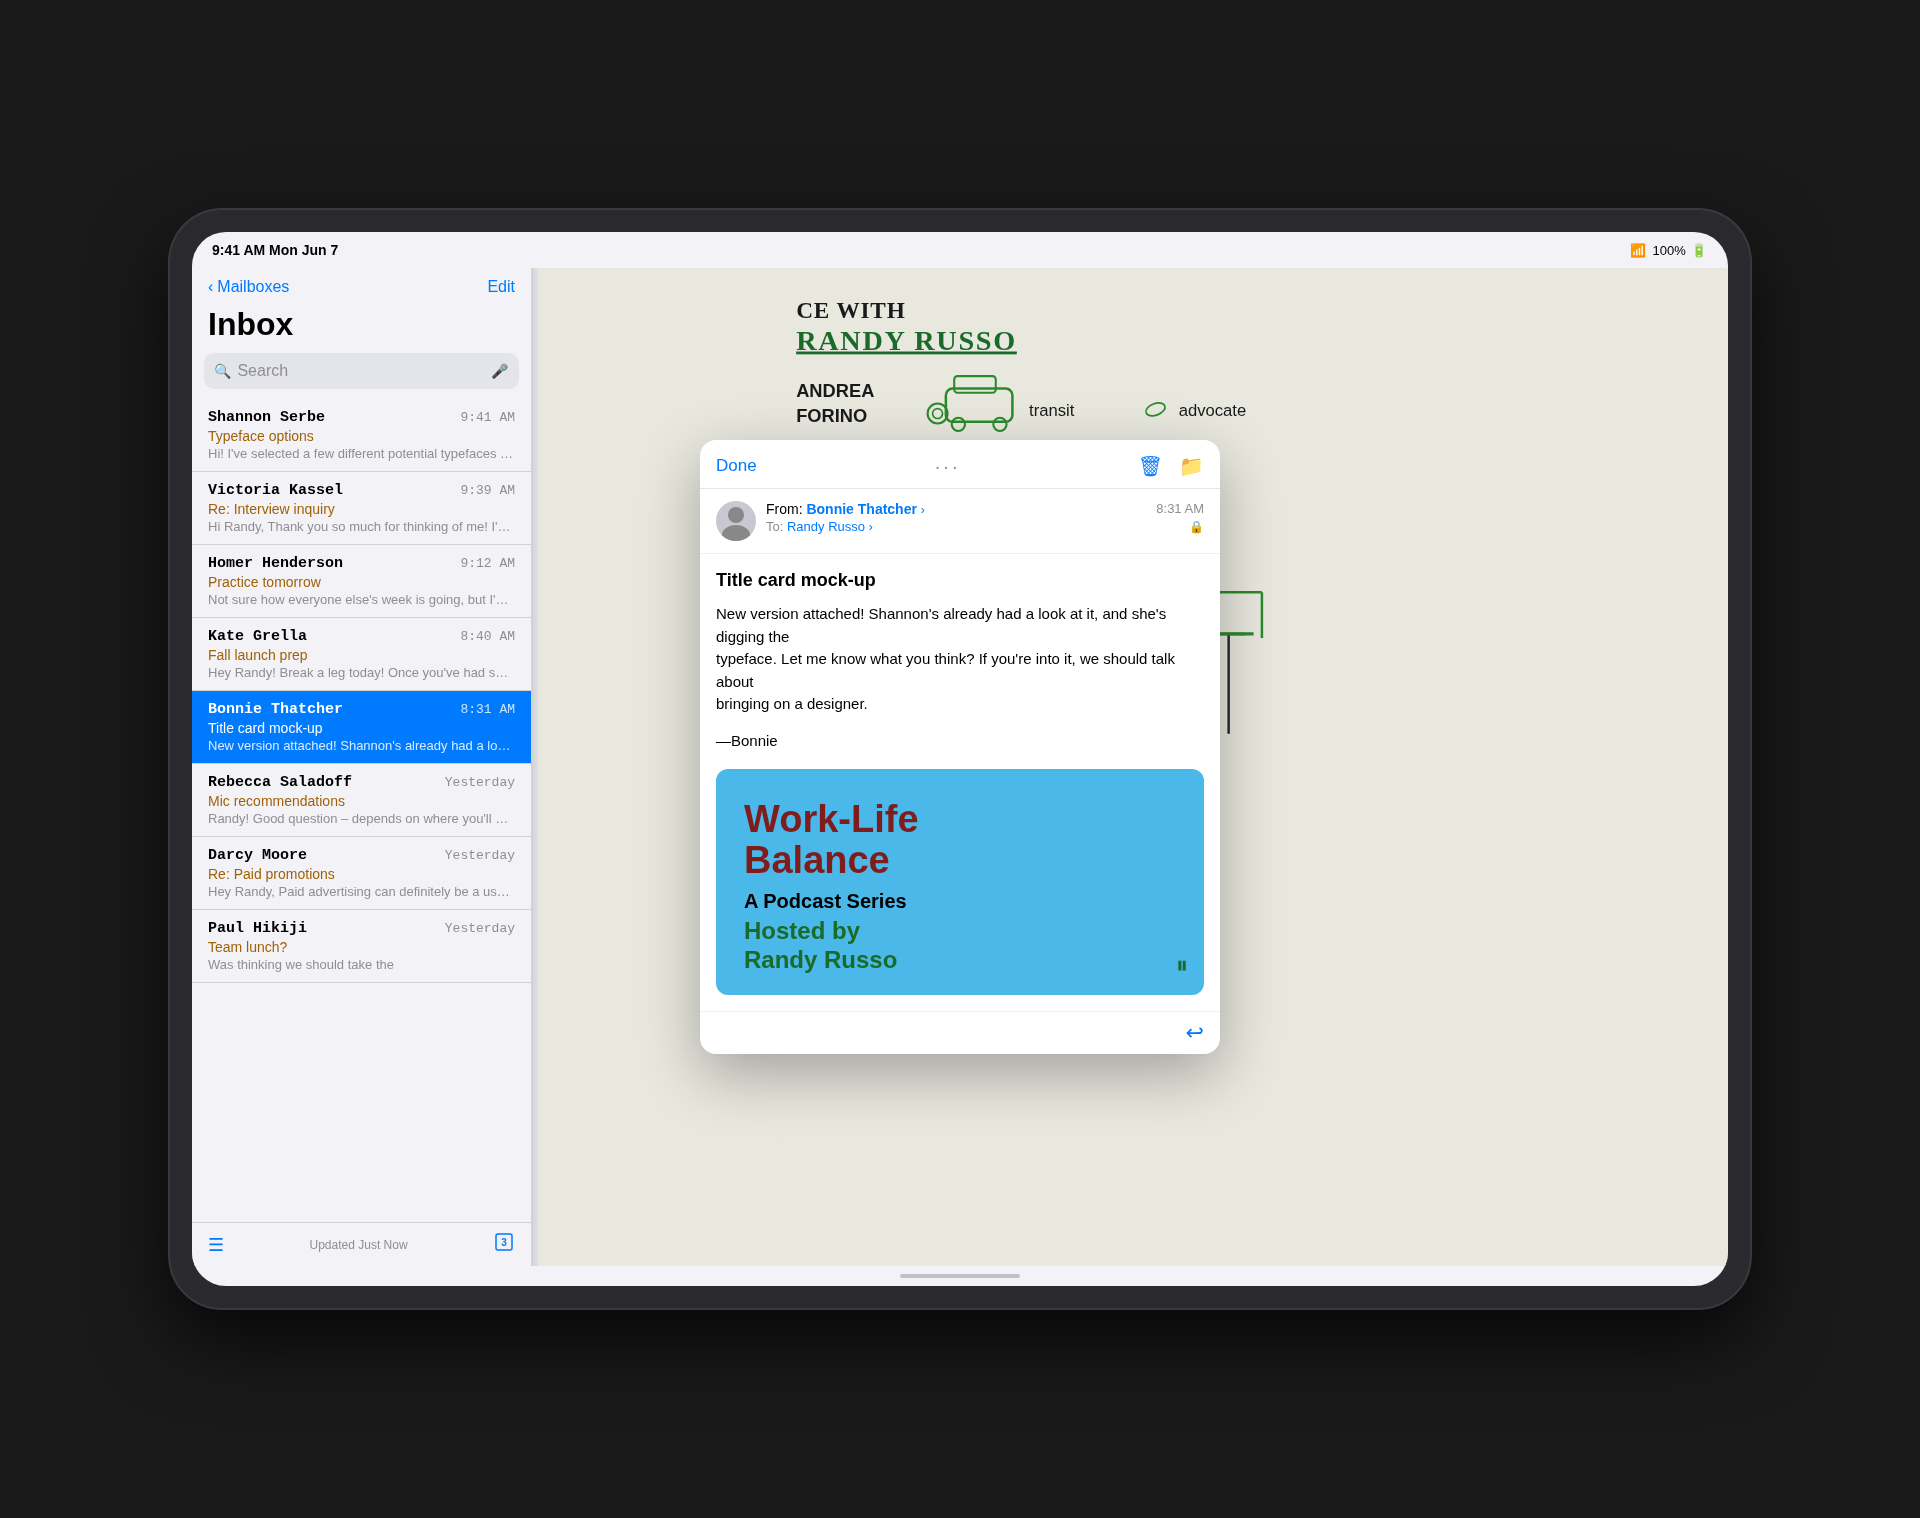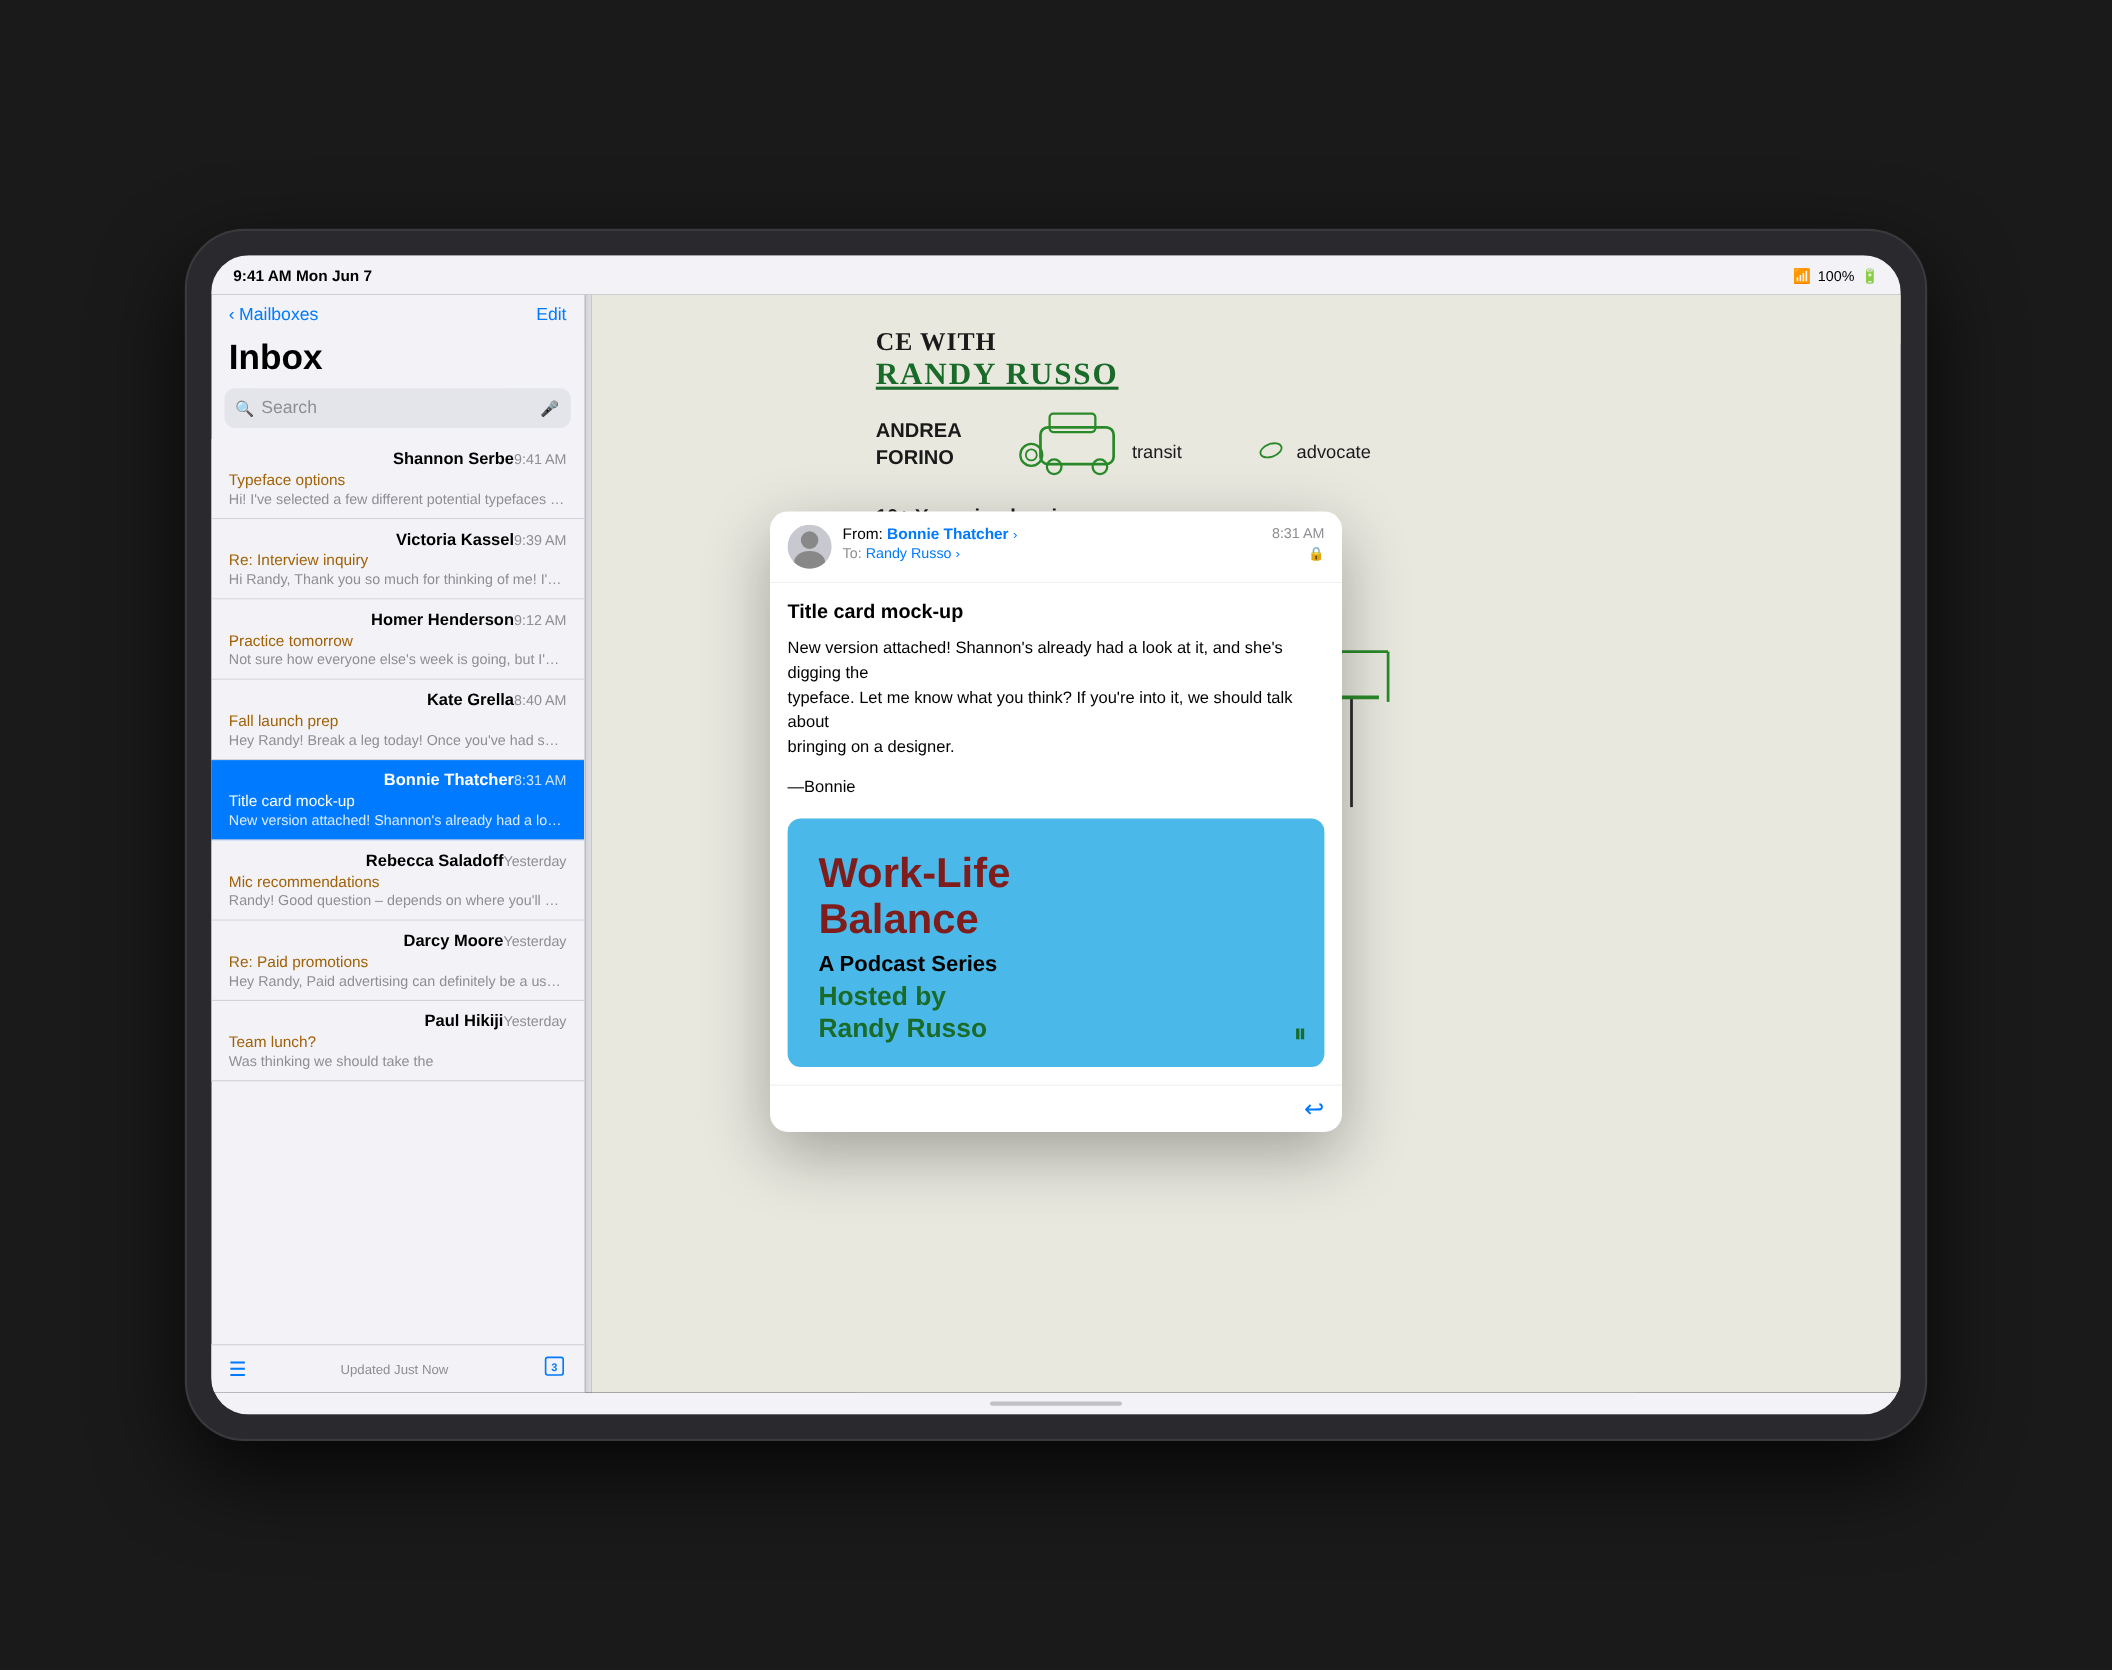--- a/index.html
+++ b/index.html
@@ -130,23 +130,24 @@
       padding: 10px 16px;
       border-bottom: 1px solid #d1d1d6;
       cursor: pointer;
       background: #f2f2f7;
     }
     .mail-item.selected {
       background: #007aff;
     }
     .mail-item-header {
       display: flex;
-      justify-content: flex-end;
+      justify-content: space-between;
       align-items: baseline;
       margin-bottom: 2px;
+      font-family: Liberation Mono, monospace;
     }
     .mail-sender {
       font-size: 15px;
       font-weight: 600;
       color: #000;
     }
     .mail-item.selected .mail-sender,
     .mail-item.selected .mail-subject,
     .mail-item.selected .mail-preview,
     .mail-item.selected .mail-time {
@@ -618,20 +619,28 @@
             <text x="20" y="740" font-family="sans-serif" font-size="15" fill="#1a1a1a" font-style="italic">job I've had since. And in</text>
             <text x="20" y="765" font-family="sans-serif" font-size="15" fill="#1a1a1a" font-style="italic">personal life, too!"</text>
           </svg>
         </div>
 
       </div>
 
       <div class="email-modal-overlay">
         <div class="email-modal">
 
+          <div class="modal-toolbar">
+            <span class="modal-done">Done</span>
+            <span class="modal-dots">···</span>
+            <div class="modal-actions">
+              <span class="modal-action-icon">🗑</span>
+              <span class="modal-action-icon">📁</span>
+            </div>
+          </div>
 
           <div class="modal-from-section">
             <div class="sender-avatar">
 
               <svg width="40" height="40" viewBox="0 0 40 40" xmlns="http://www.w3.org/2000/svg">
                 <rect width="40" height="40" rx="20" fill="#c8c8d0"></rect>
                 <circle cx="20" cy="14" r="8" fill="#888"></circle>
                 <ellipse cx="20" cy="34" rx="14" ry="10" fill="#888"></ellipse>
               </svg>
             </div>

